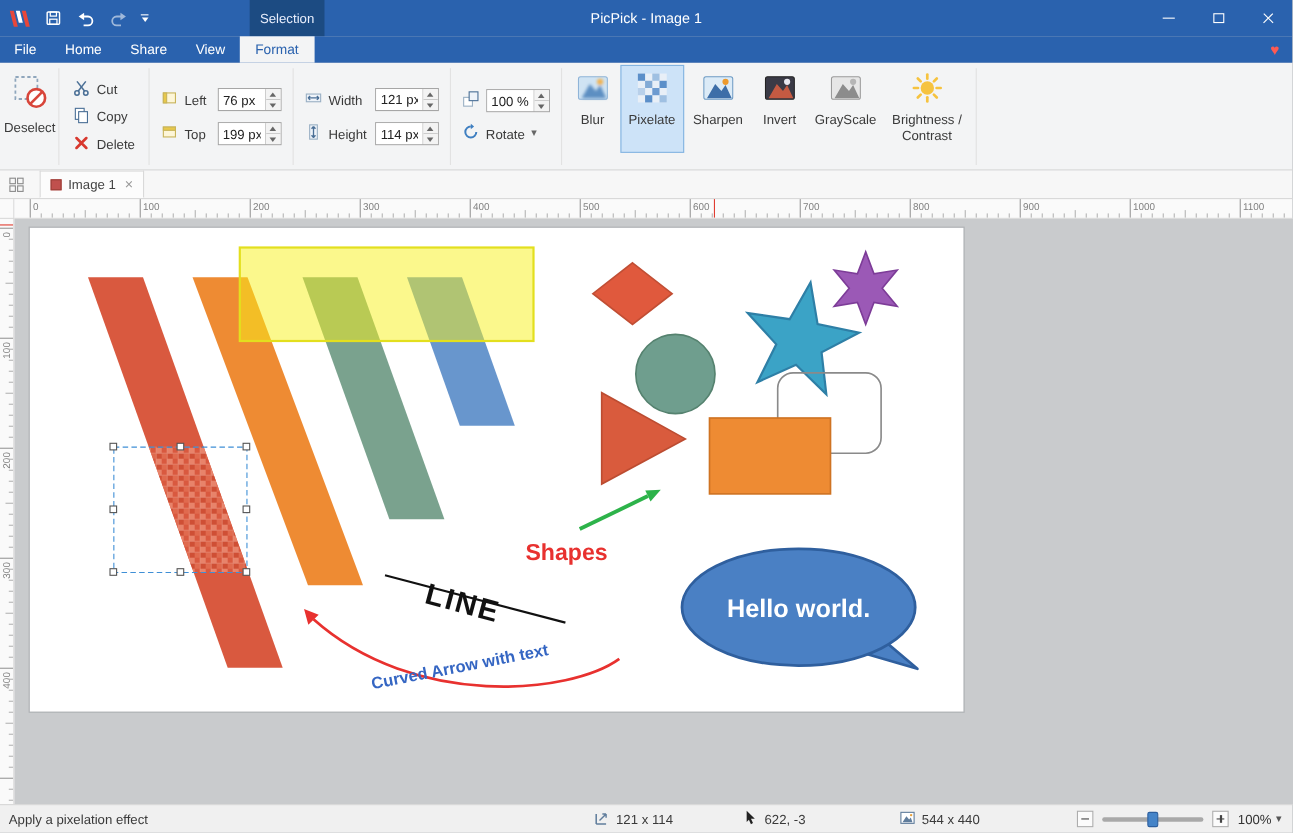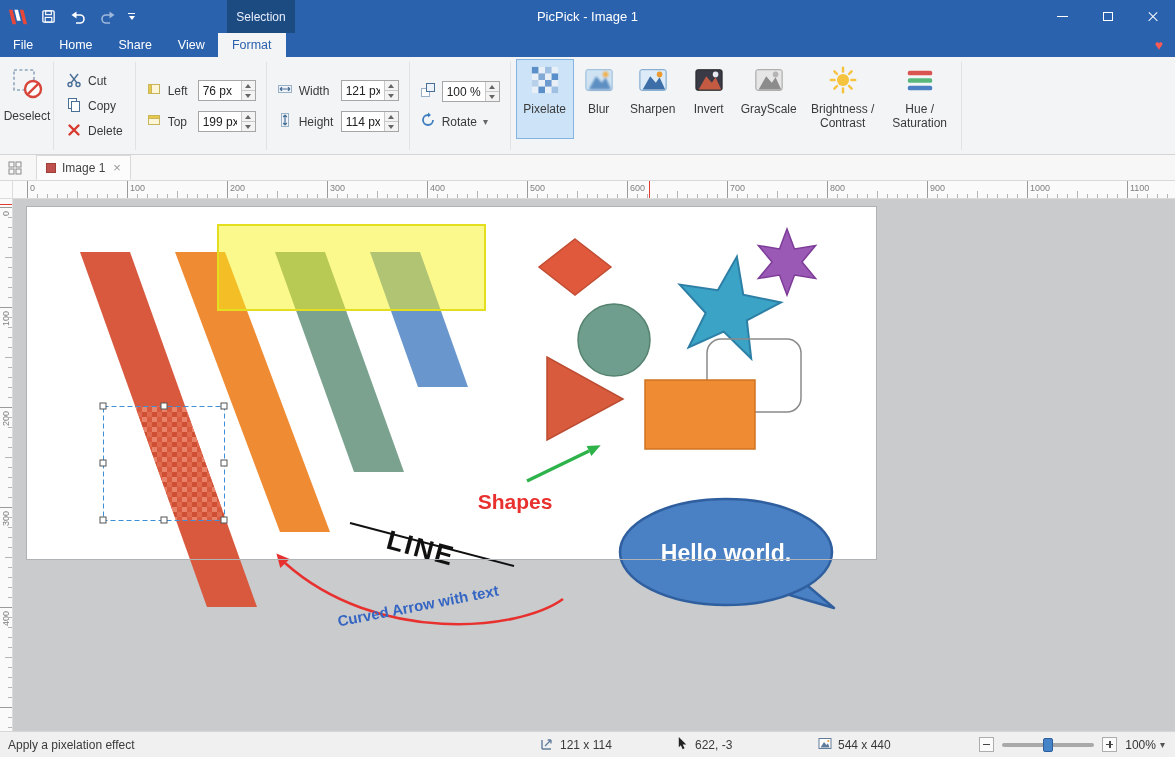--- a/index.html
+++ b/index.html
@@ -68,21 +68,21 @@
   .htick.minor{height:4px}.htick.mid{height:7px}.htick.major{height:100%;background:#9a9a9a}
   .hlabel{position:absolute;top:2px;font-size:9px;color:#808080}
   .hcursor{position:absolute;top:0;bottom:0;width:1px;background:#e03c31;z-index:2}
 
   .workspace{height:532px;position:relative;background:#c9cbcd;overflow:hidden}
   .vruler{position:absolute;left:0;top:0;bottom:0;width:13px;background:#fafafa;border-right:1px solid #dcdcdc;overflow:hidden;z-index:3}
   .vtick{position:absolute;right:0;height:1px;background:#b5b5b5}
   .vtick.minor{width:4px}.vtick.mid{width:7px}.vtick.major{width:100%;background:#9a9a9a}
   .vlabel{position:absolute;left:1px;font-size:9px;color:#808080;writing-mode:vertical-rl;transform:rotate(180deg)}
   .vcursor{position:absolute;left:0;right:0;height:1px;background:#e03c31;z-index:2}
-  .canvas{position:absolute;left:27px;top:8px;width:849px;height:352px;background:#fff;outline:1px solid #b0b3b6}
+  .canvas{position:absolute;left:27px;top:8px;width:849px;height:440px;background:#fff;outline:1px solid #b0b3b6}
 
   
   .statusbar{height:26px;background:#f0f0f0;border-top:1px solid #d7d7d7;position:relative;font-size:12px;color:#3a3a3a}
   .sb-item{position:absolute;top:0;height:100%;display:flex;align-items:center;gap:6px}
   .zoom-cluster{right:10px;gap:8px}
   .zbtn{width:15px;height:15px;border:1px solid #adadad;background:#fbfbfb;display:flex;align-items:center;justify-content:center;position:relative}
   .zminus{width:7px;height:1.6px;background:#444}
   .zplus{position:relative;width:7px;height:7px}
   .zplus::before{content:"";position:absolute;left:0;top:2.7px;width:7px;height:1.6px;background:#444}
   .zplus::after{content:"";position:absolute;left:2.7px;top:0;width:1.6px;height:7px;background:#444}
@@ -322,53 +322,53 @@
       <span>Rotate</span>
       <span style="color:#666;font-size:10px">▾</span>
     </div>
   </div>
 
   <div class="rib-sep"></div>
 
   <div class="fx-grp">
     <div class="fx-row">
 
-      <div class="fxbtn selected" style="width:58px">
-        <span>
-          <svg width="30" height="30" viewBox="0 0 32 32">
-            <rect x="2" y="2" width="28" height="28" fill="#e8eff7"></rect>
-            <rect x="2" y="2" width="7" height="7" fill="#5b8fc9"></rect>
-              <rect x="16" y="2" width="7" height="7" fill="#9fc0e2"></rect>
-            <rect x="9" y="9" width="7" height="7" fill="#82aad5"></rect>
-              <rect x="23" y="9" width="7" height="7" fill="#5b8fc9"></rect>
-            <rect x="2" y="16" width="7" height="7" fill="#b8d0ea"></rect>
-              <rect x="16" y="16" width="7" height="7" fill="#6d9bd0"></rect>
-            <rect x="9" y="23" width="7" height="7" fill="#5b8fc9"></rect>
-              <rect x="23" y="23" width="7" height="7" fill="#9fc0e2"></rect>
-          </svg>
-        </span>
-        <span>Pixelate</span>
-      </div>
-
       <div class="fxbtn" style="width:46px">
         <span>
           <svg width="30" height="30" viewBox="0 0 32 32">
             <defs>
                 <filter id="f-blur" x="-20%" y="-20%" width="140%" height="140%">
                   <feGaussianBlur stdDeviation="1.3"></feGaussianBlur>
                 </filter>
               </defs>
             <rect x="2" y="5" width="28" height="22" rx="2" fill="#cfe3f3" stroke="#8fb4d8"></rect>
             <g filter="url(#f-blur)">
               <polygon points="5,26 13,12 19,19 23,13 29,26" fill="#5d8fc2"></polygon>
               <circle cx="23" cy="10" r="3" fill="#f2b04c"></circle>
             </g>
           </svg>
         </span>
         <span>Blur</span>
+      </div>
+
+      <div class="fxbtn selected" style="width:58px">
+        <span>
+          <svg width="30" height="30" viewBox="0 0 32 32">
+            <rect x="2" y="2" width="28" height="28" fill="#e8eff7"></rect>
+            <rect x="2" y="2" width="7" height="7" fill="#5b8fc9"></rect>
+              <rect x="16" y="2" width="7" height="7" fill="#9fc0e2"></rect>
+            <rect x="9" y="9" width="7" height="7" fill="#82aad5"></rect>
+              <rect x="23" y="9" width="7" height="7" fill="#5b8fc9"></rect>
+            <rect x="2" y="16" width="7" height="7" fill="#b8d0ea"></rect>
+              <rect x="16" y="16" width="7" height="7" fill="#6d9bd0"></rect>
+            <rect x="9" y="23" width="7" height="7" fill="#5b8fc9"></rect>
+              <rect x="23" y="23" width="7" height="7" fill="#9fc0e2"></rect>
+          </svg>
+        </span>
+        <span>Pixelate</span>
       </div>
 
       <div class="fxbtn" style="width:58px">
         <span>
           <svg width="30" height="30" viewBox="0 0 32 32">
             <rect x="2" y="5" width="28" height="22" rx="2" fill="#dcebf7" stroke="#6d9bc4"></rect>
             <polygon points="5,26 13,12 19,19 23,13 29,26" fill="#3d6ea8"></polygon>
             <circle cx="23" cy="10" r="3" fill="#ec9a2e"></circle>
           </svg>
         </span>
@@ -409,30 +409,20 @@
               <line x1="6.8" y1="6.8" x2="9.6" y2="9.6"></line>
                 <line x1="22.4" y1="22.4" x2="25.2" y2="25.2"></line>
               <line x1="6.8" y1="25.2" x2="9.6" y2="22.4"></line>
                 <line x1="22.4" y1="9.6" x2="25.2" y2="6.8"></line>
             </g>
           </svg>
         </span>
         <span>Brightness / Contrast</span>
       </div>
 
-      <div class="fxbtn" style="width:72px">
-        <span>
-          <svg width="30" height="30" viewBox="0 0 32 32">
-            <rect x="3" y="6" width="26" height="5" rx="2" fill="#d9534f"></rect>
-            <rect x="3" y="14" width="26" height="5" rx="2" fill="#58b87c"></rect>
-            <rect x="3" y="22" width="26" height="5" rx="2" fill="#4a7fc4"></rect>
-          </svg>
-        </span>
-        <span>Hue / Saturation</span>
-      </div>
 
 
     </div>
   </div>
 
   <div class="rib-sep"></div>
 </div>
 
 <div class="tabbar">
   <div class="grid-btn">

